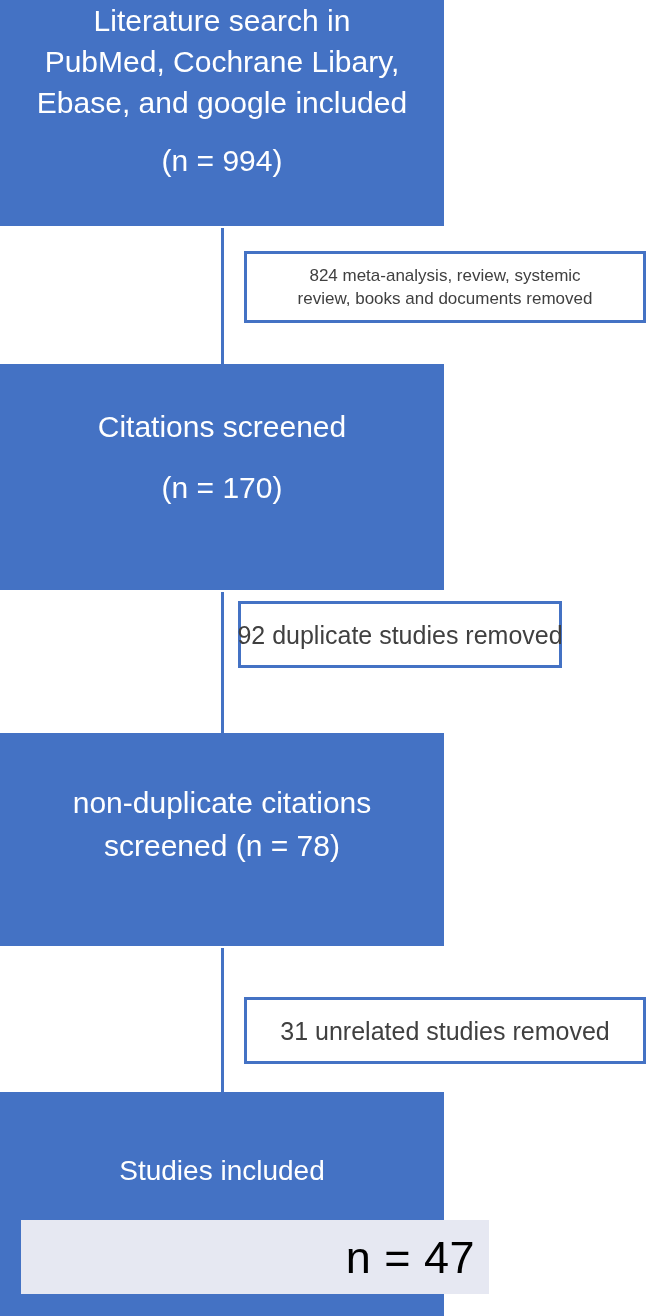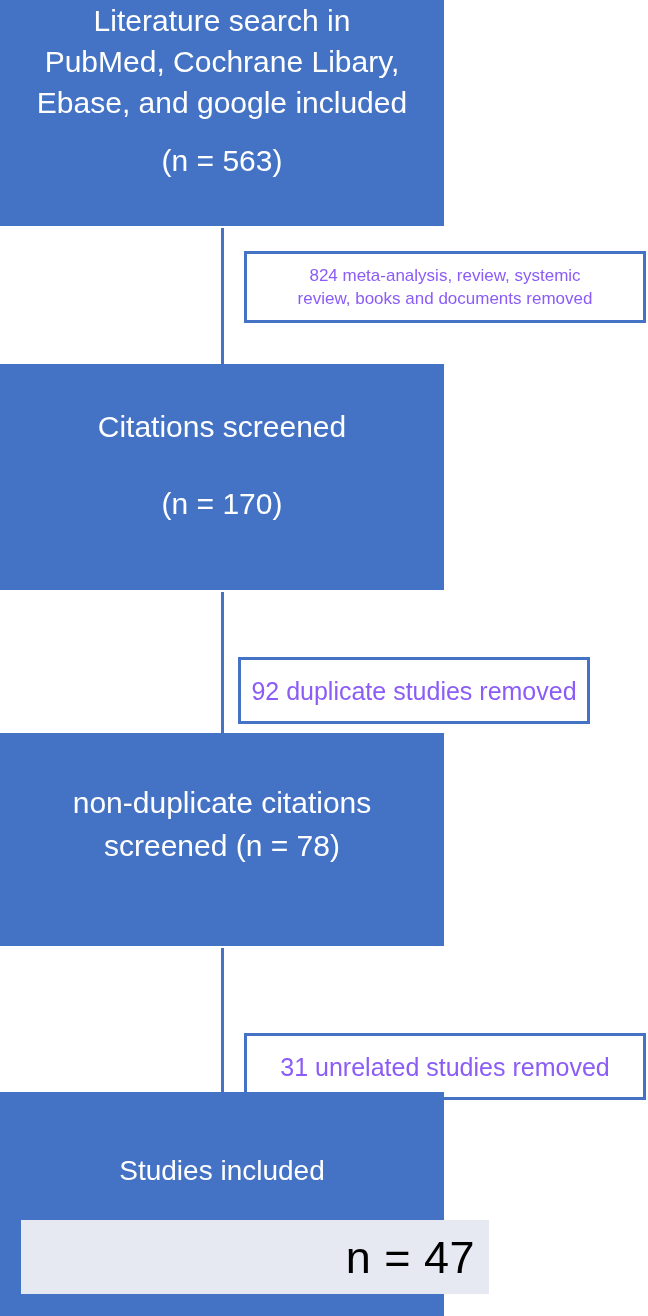--- a/index.html
+++ b/index.html
@@ -55,21 +55,21 @@
     top: 364px;
     height: 226px;
     justify-content: flex-start;
     padding-top: 42px;
   }
   #box-citations .process-line {
     font-size: 30px;
     line-height: 41px;
   }
   #box-citations .n-line {
-    margin-top: 36px;
+    margin-top: 20px;
     text-align: center;
   }
 
   
   #box-nondup {
     top: 733px;
     height: 213px;
     justify-content: flex-start;
     padding-top: 48px;
   }
@@ -121,21 +121,21 @@
   #connector-1 { top: 228px; height: 138px; }
   #connector-2 { top: 592px; height: 141px; }
   #connector-3 { top: 948px; height: 144px; }
 
   
   .note-box {
     position: absolute;
     background: #ffffff;
     border: 3px solid #4472C4;
     box-sizing: border-box;
-    color: #8b5cf6;
+    color: #404040;
     text-align: center;
     display: flex;
     flex-direction: column;
     align-items: center;
     justify-content: center;
   }
   .note-line {
     display: block;
     white-space: nowrap;
   }
@@ -146,51 +146,50 @@
     width: 402px;
     height: 72px;
   }
   #note-removed-1 .note-line {
     font-size: 17px;
     line-height: 23px;
   }
 
   #note-removed-2 {
     left: 238px;
-    top: 657px;
-    width: 352px;
+    top: 601px;
+    width: 324px;
     height: 67px;
   }
   #note-removed-2 .note-line {
     font-size: 25px;
     line-height: 30px;
   }
 
   #note-removed-3 {
     left: 244px;
     top: 997px;
     width: 402px;
     height: 67px;
-    margin-top: 36px;
   }
   #note-removed-3 .note-line {
     font-size: 25px;
     line-height: 30px;
   }
 </style>
 </head>
 <body>
 
 <div id="diagram">
 
   <div class="process-box" id="box-search">
     <span class="process-line">Literature search in</span>
     <span class="process-line">PubMed, Cochrane Libary,</span>
     <span class="process-line">Ebase, and google included</span>
-    <span class="process-line n-line">(n = 563)</span>
+    <span class="process-line n-line">(n = 994)</span>
   </div>
 
   <div class="connector" id="connector-1"></div>
 
   <div class="note-box" id="note-removed-1">
     <span class="note-line">824 meta-analysis, review, systemic</span>
     <span class="note-line">review, books and documents removed</span>
   </div>
 
   <div class="process-box" id="box-citations">

